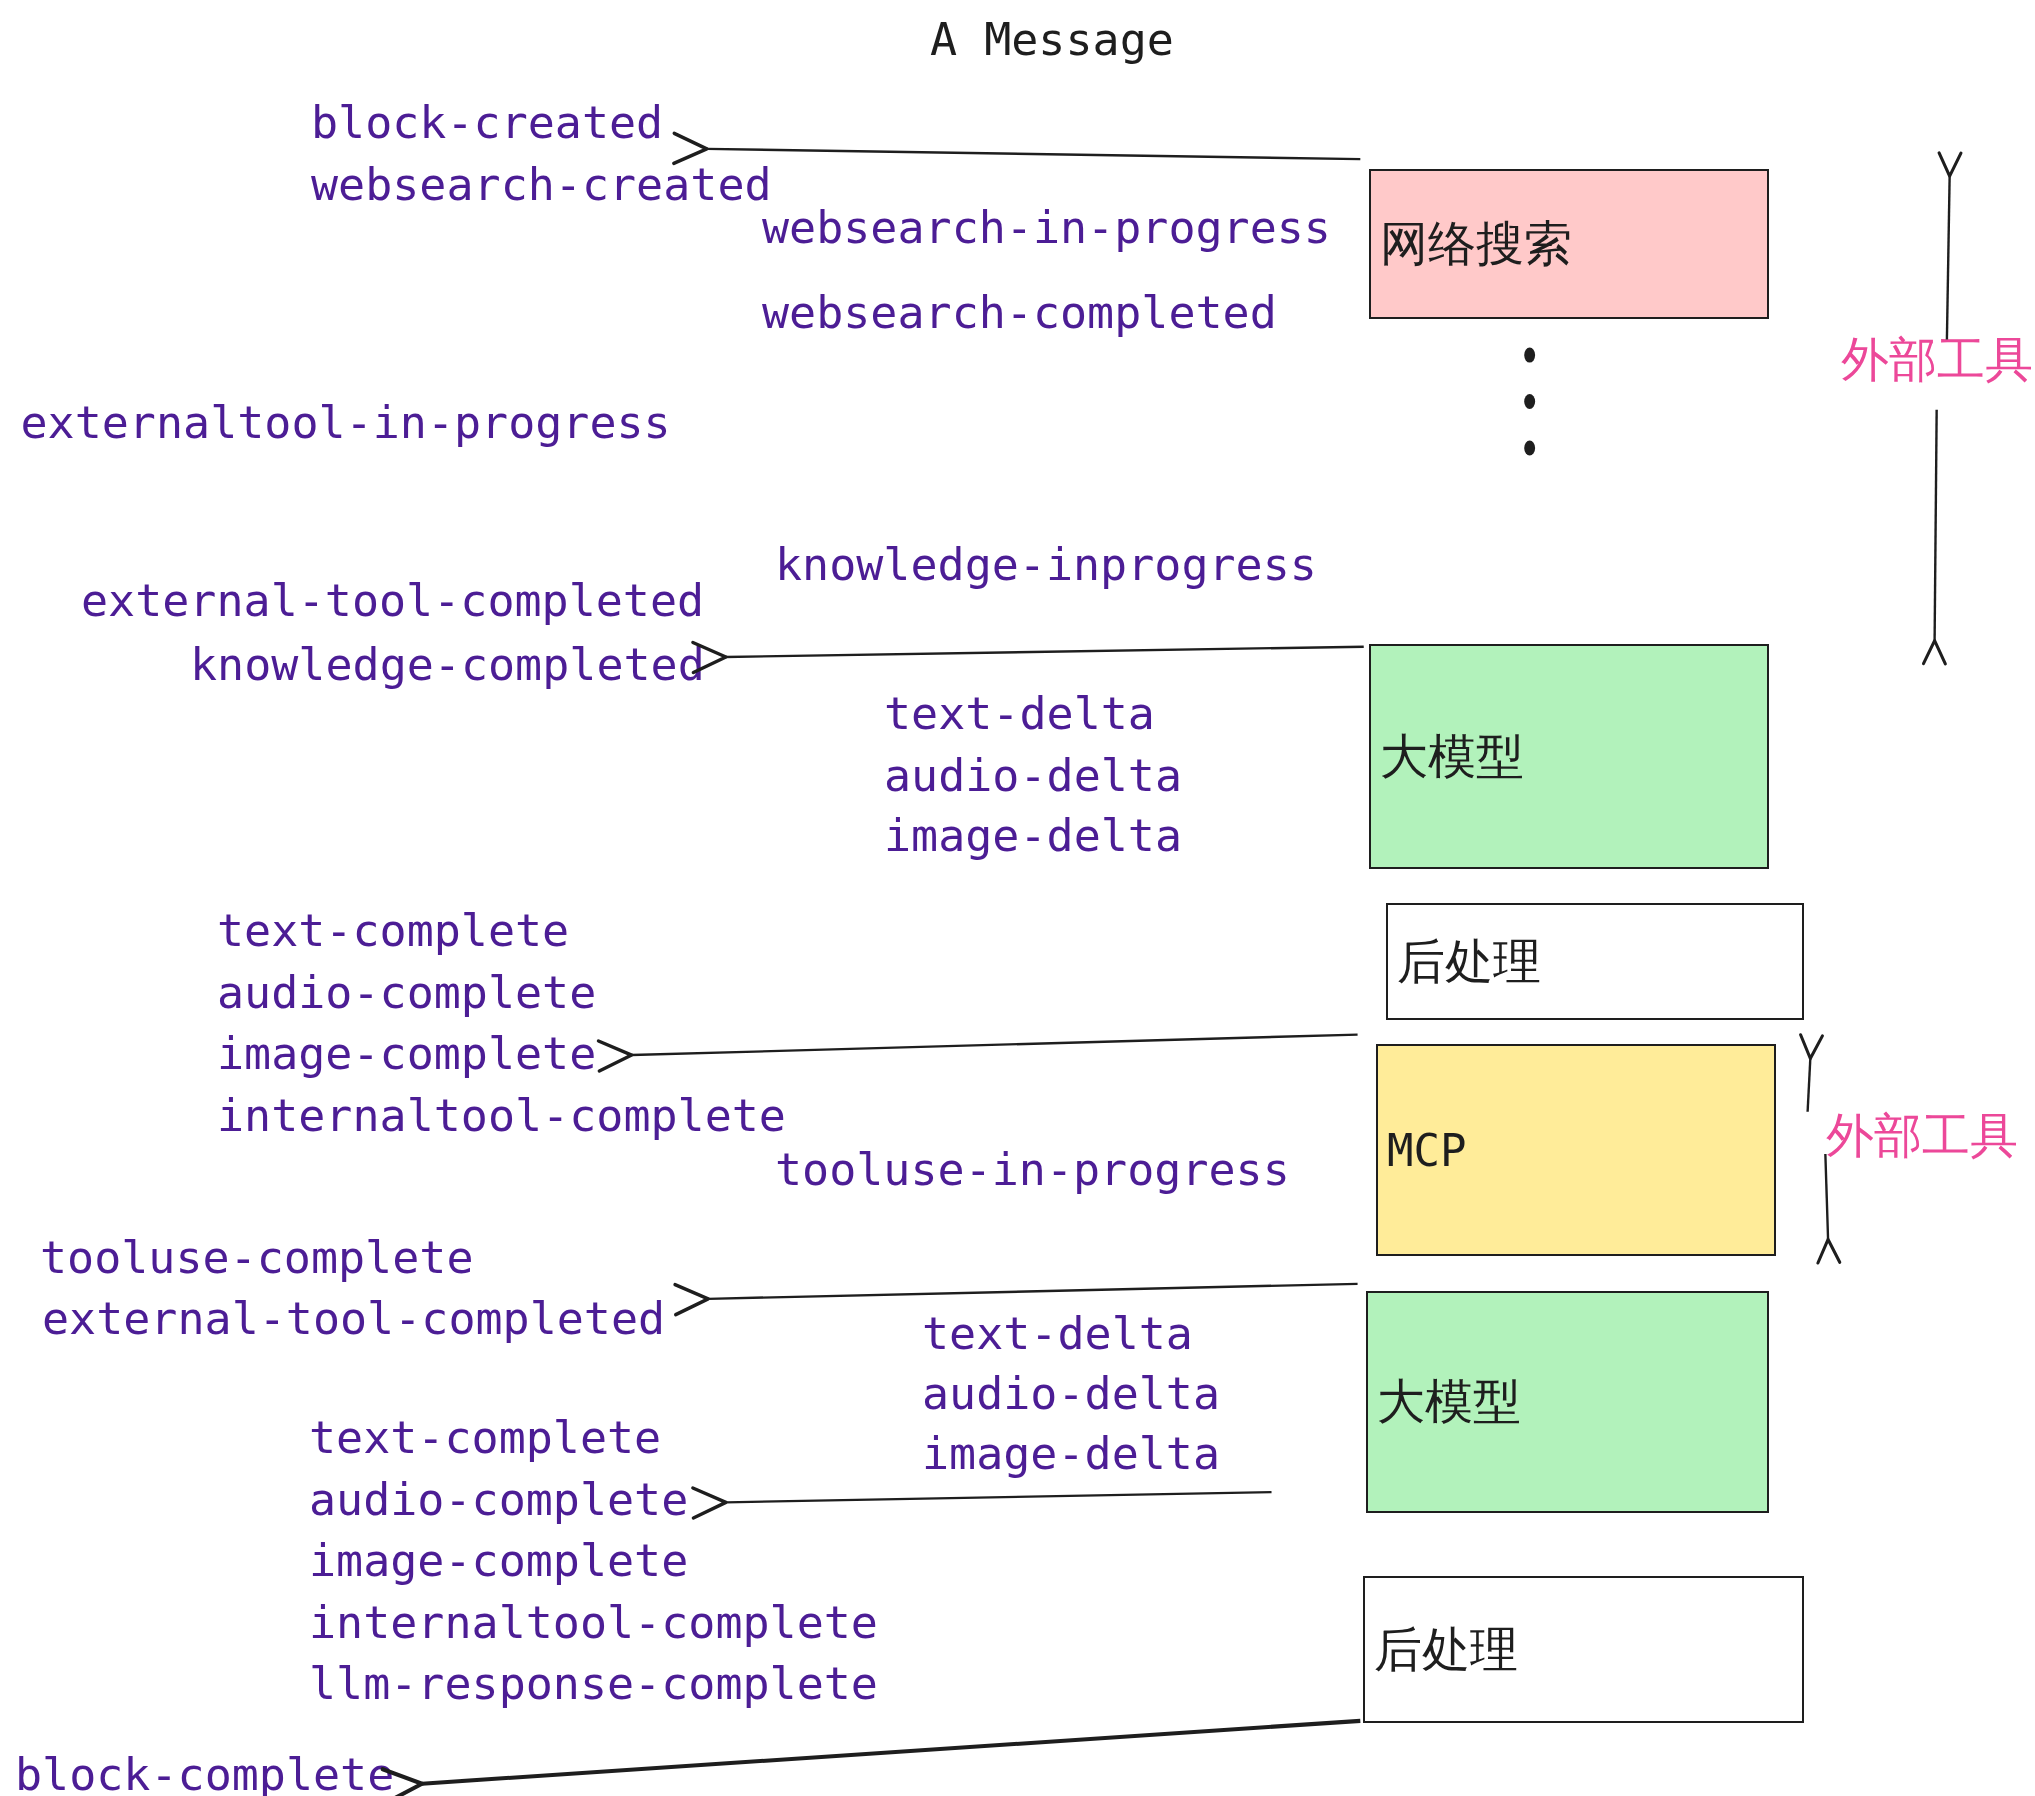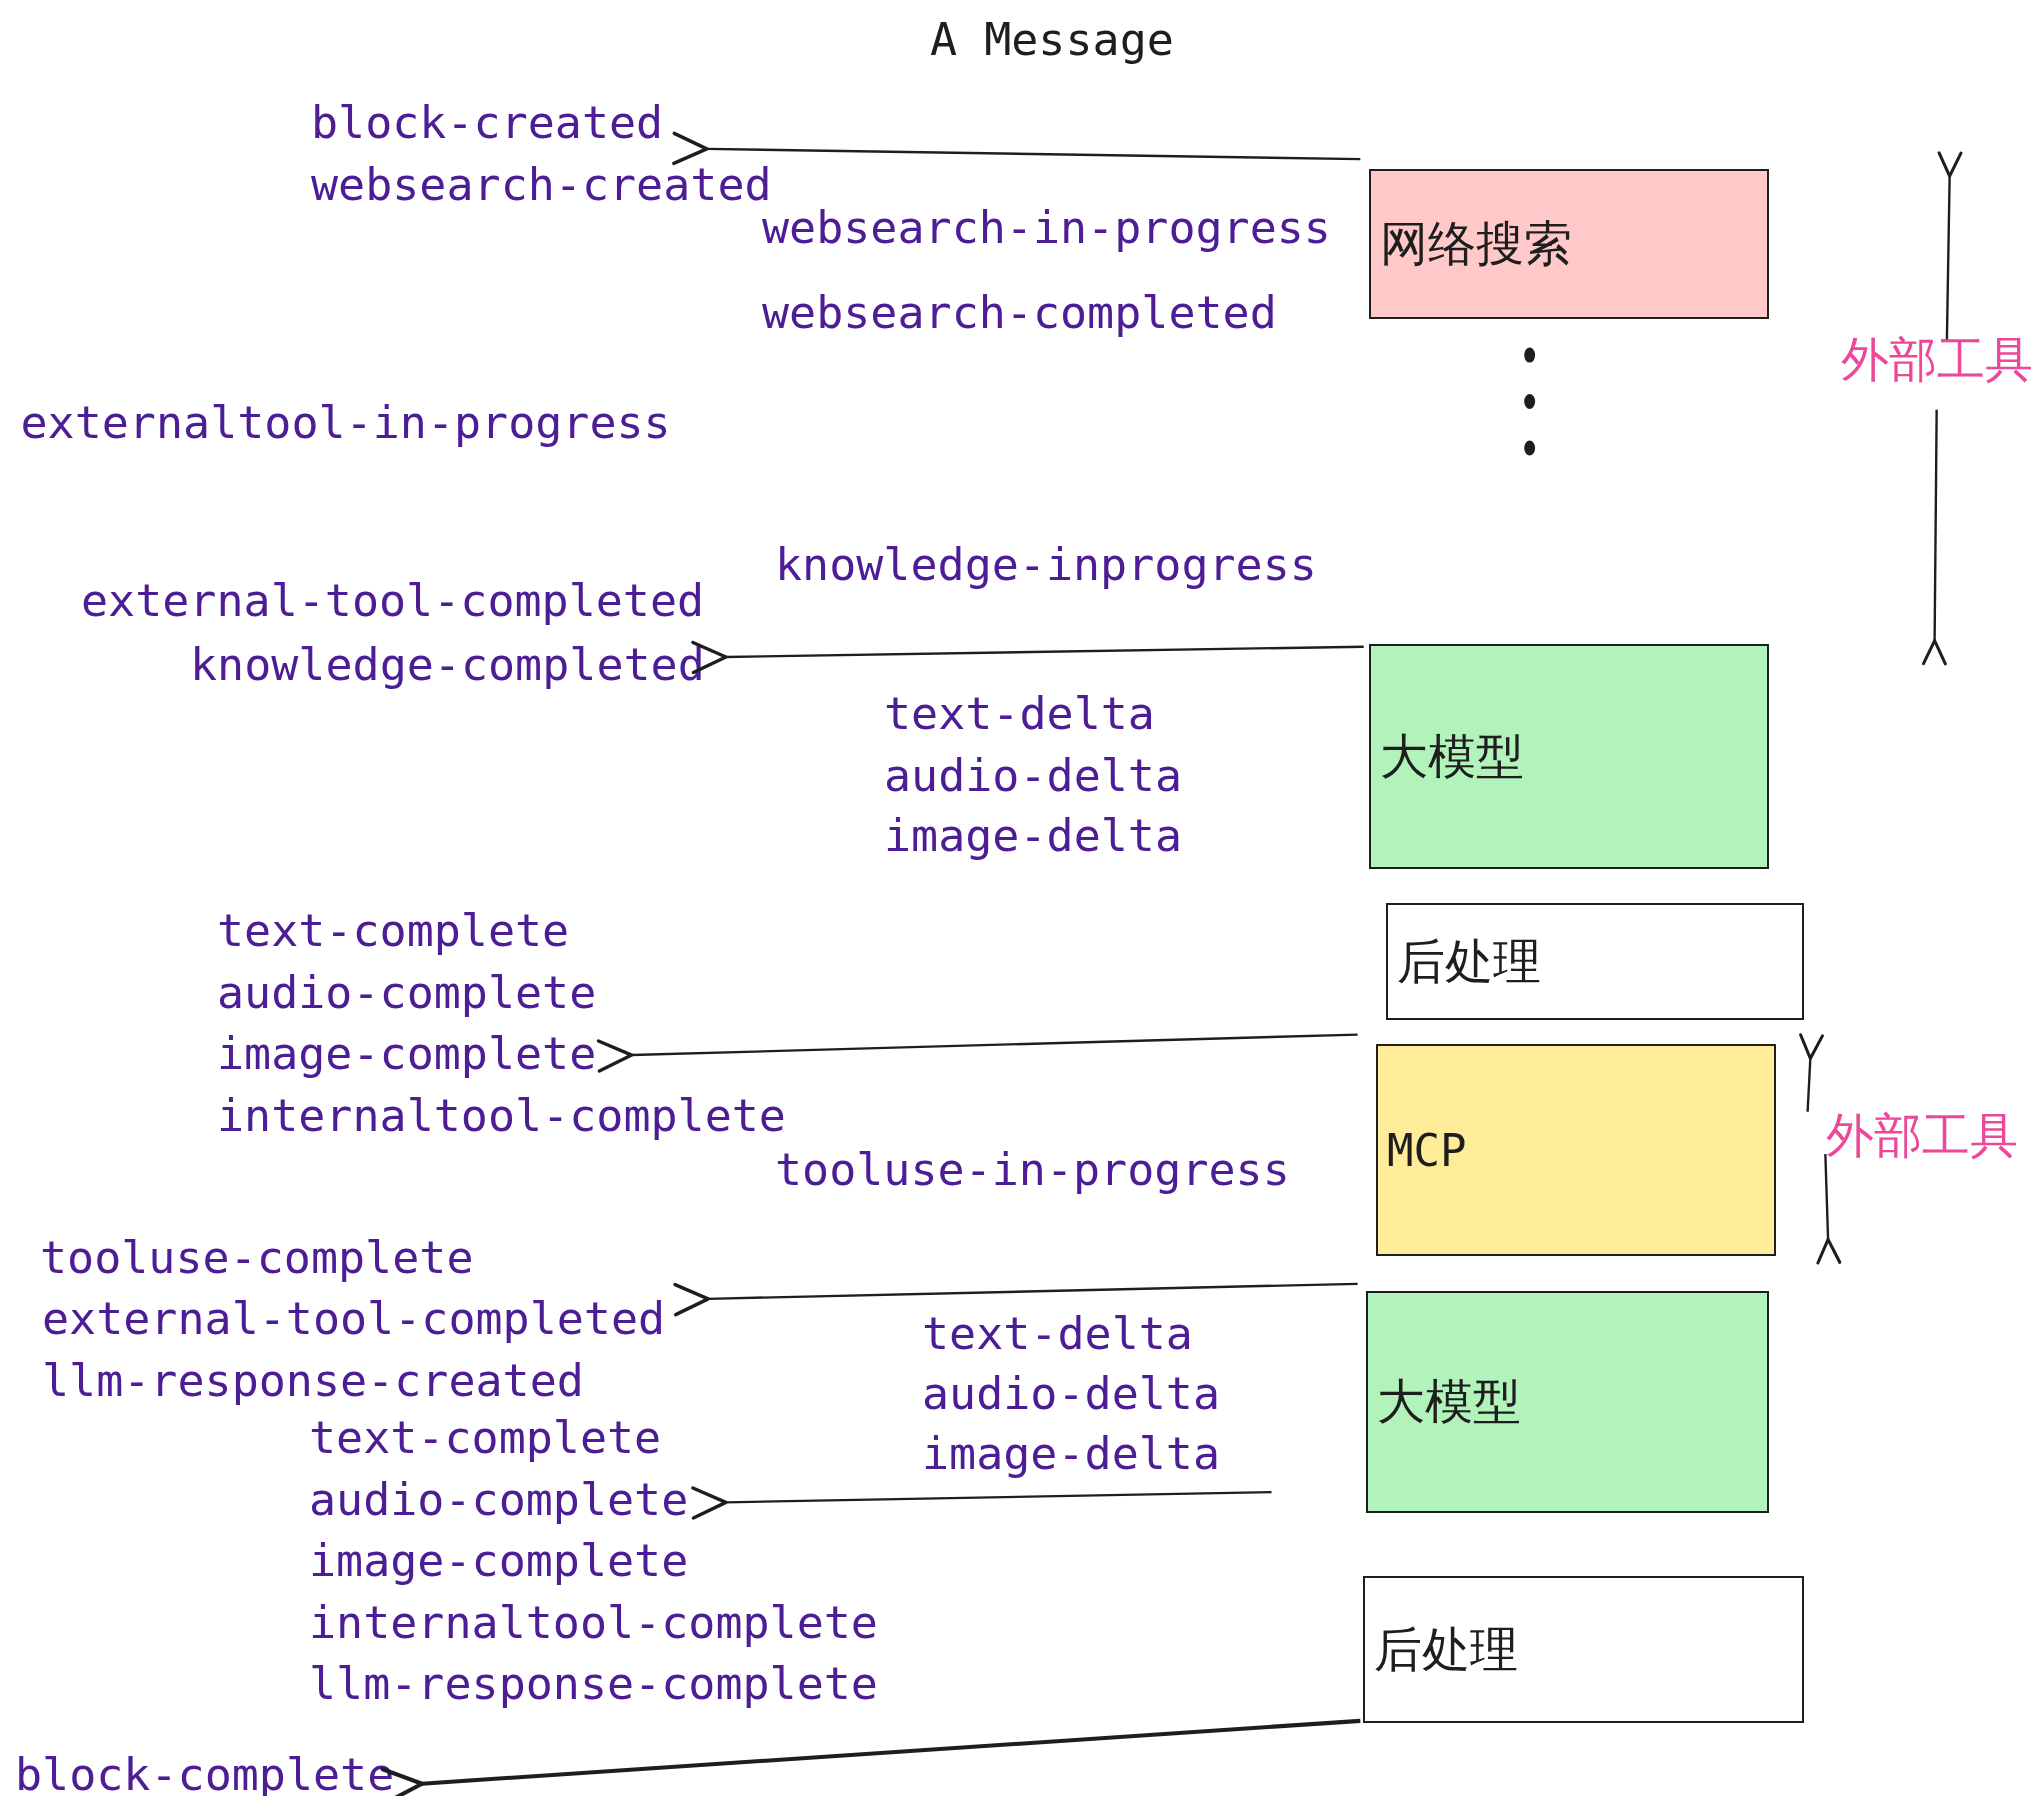--- a/index.html
+++ b/index.html
@@ -33,21 +33,20 @@
   <div class="ev" style="left:884px;top:691px;">text-delta</div>
   <div class="ev" style="left:884px;top:753px;">audio-delta</div>
   <div class="ev" style="left:884px;top:813px;">image-delta</div>
   <div class="ev" style="left:217px;top:908px;">text-complete</div>
   <div class="ev" style="left:217px;top:970px;">audio-complete</div>
   <div class="ev" style="left:217px;top:1031px;">image-complete</div>
   <div class="ev" style="left:217px;top:1093px;">internaltool-complete</div>
   <div class="ev" style="left:775px;top:1147px;">tooluse-in-progress</div>
   <div class="ev" style="left:40px;top:1235px;">tooluse-complete</div>
   <div class="ev" style="left:42px;top:1296px;">external-tool-completed</div>
-  <div class="ev" style="left:42px;top:1358px;">llm-response-created</div>
   <div class="ev" style="left:922px;top:1311px;">text-delta</div>
   <div class="ev" style="left:922px;top:1371px;">audio-delta</div>
   <div class="ev" style="left:922px;top:1431px;">image-delta</div>
   <div class="ev" style="left:309px;top:1415px;">text-complete</div>
   <div class="ev" style="left:309px;top:1477px;">audio-complete</div>
   <div class="ev" style="left:309px;top:1538px;">image-complete</div>
   <div class="ev" style="left:309px;top:1600px;">internaltool-complete</div>
   <div class="ev" style="left:309px;top:1661px;">llm-response-complete</div>
   <div class="ev" style="left:15px;top:1752px;">block-complete</div>
 

